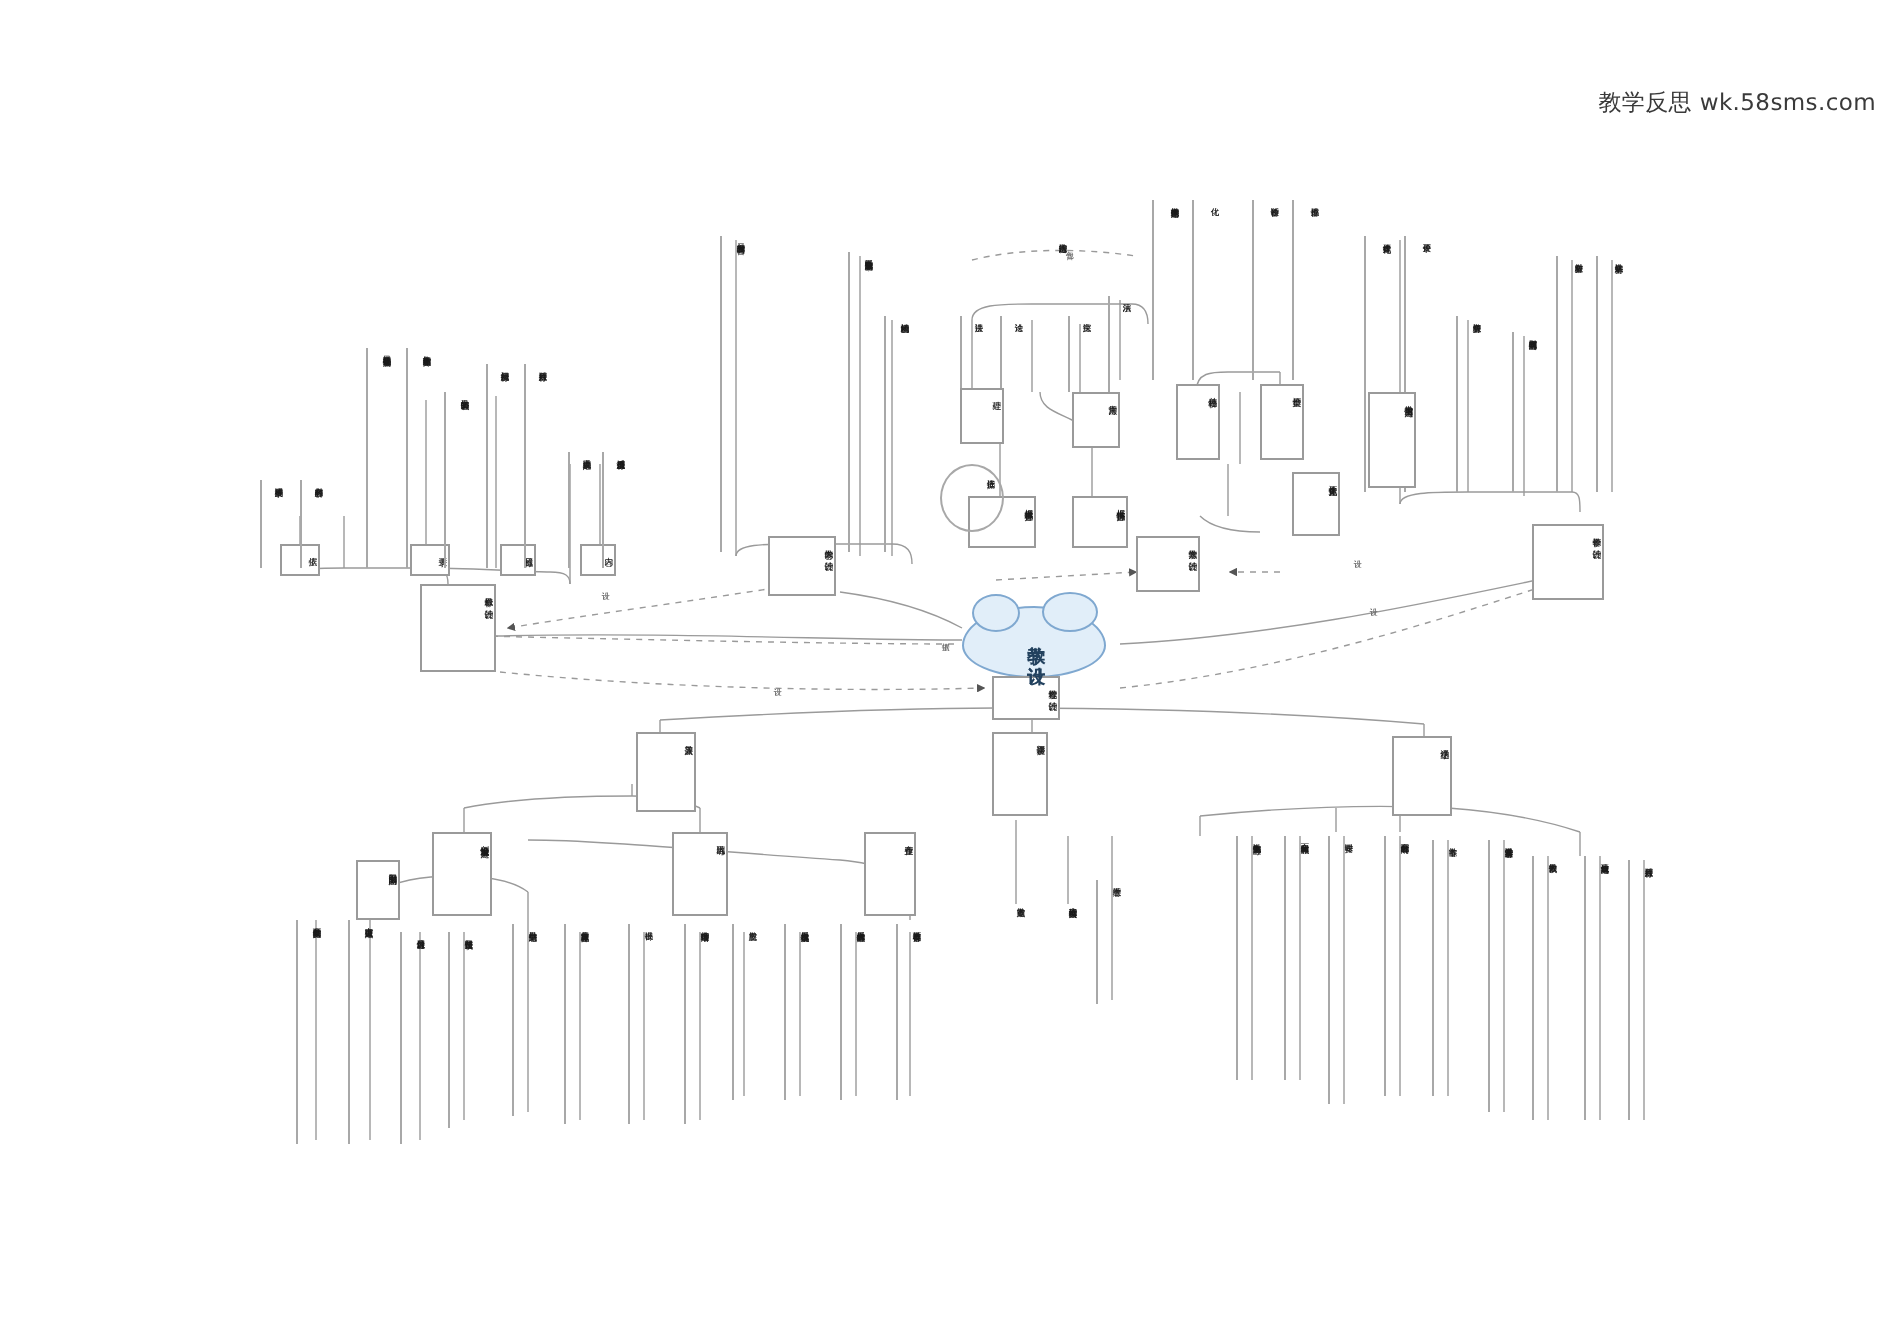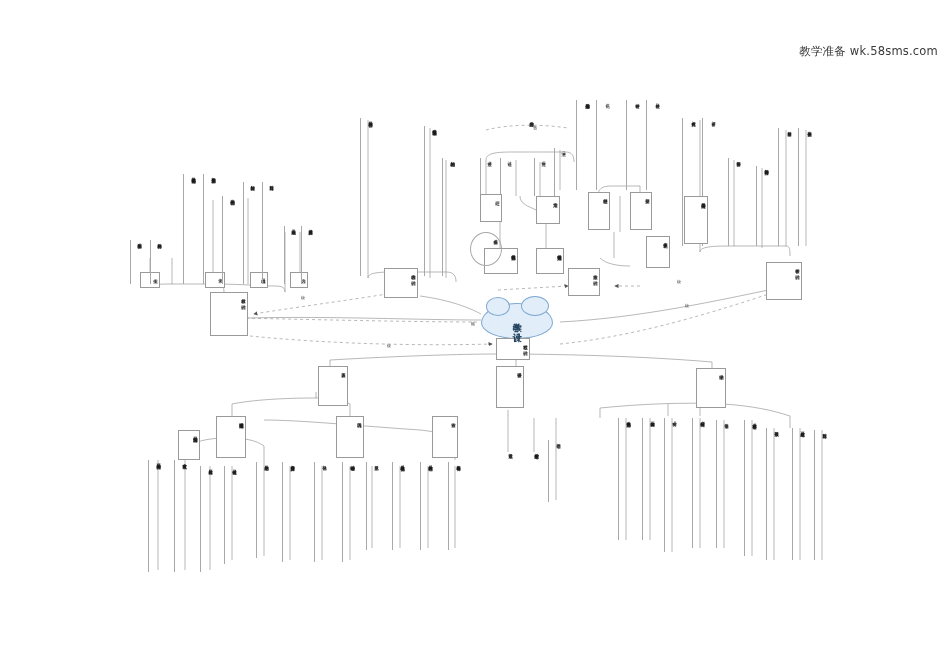--- a/index.html
+++ b/index.html
@@ -346,15 +346,15 @@
   <div class="leaf" style="left:618px;top:418px;width:13px;height:122px;">以学生为主体教师为主导</div>
   <div class="leaf" style="left:642px;top:418px;width:13px;height:122px;">面向全体因材施教</div>
   <div class="leaf" style="left:664px;top:418px;width:13px;height:134px;">课时安排</div>
   <div class="leaf" style="left:692px;top:418px;width:13px;height:130px;">合理分配各环节时间</div>
   <div class="leaf" style="left:716px;top:420px;width:13px;height:128px;">教学准备</div>
   <div class="leaf" style="left:744px;top:420px;width:13px;height:136px;">课件学具实验器材准备</div>
   <div class="leaf" style="left:766px;top:428px;width:13px;height:132px;">教学效果预设</div>
   <div class="leaf" style="left:792px;top:428px;width:13px;height:132px;">预设生成与应对策略</div>
   <div class="leaf" style="left:814px;top:430px;width:13px;height:130px;">过程与方法目标</div>
 
-  <div class="watermark">教学准备 wk.58sms.com</div>
+  <div class="watermark">教学反思 wk.58sms.com</div>
 
 </div>
 
 </body></html>

